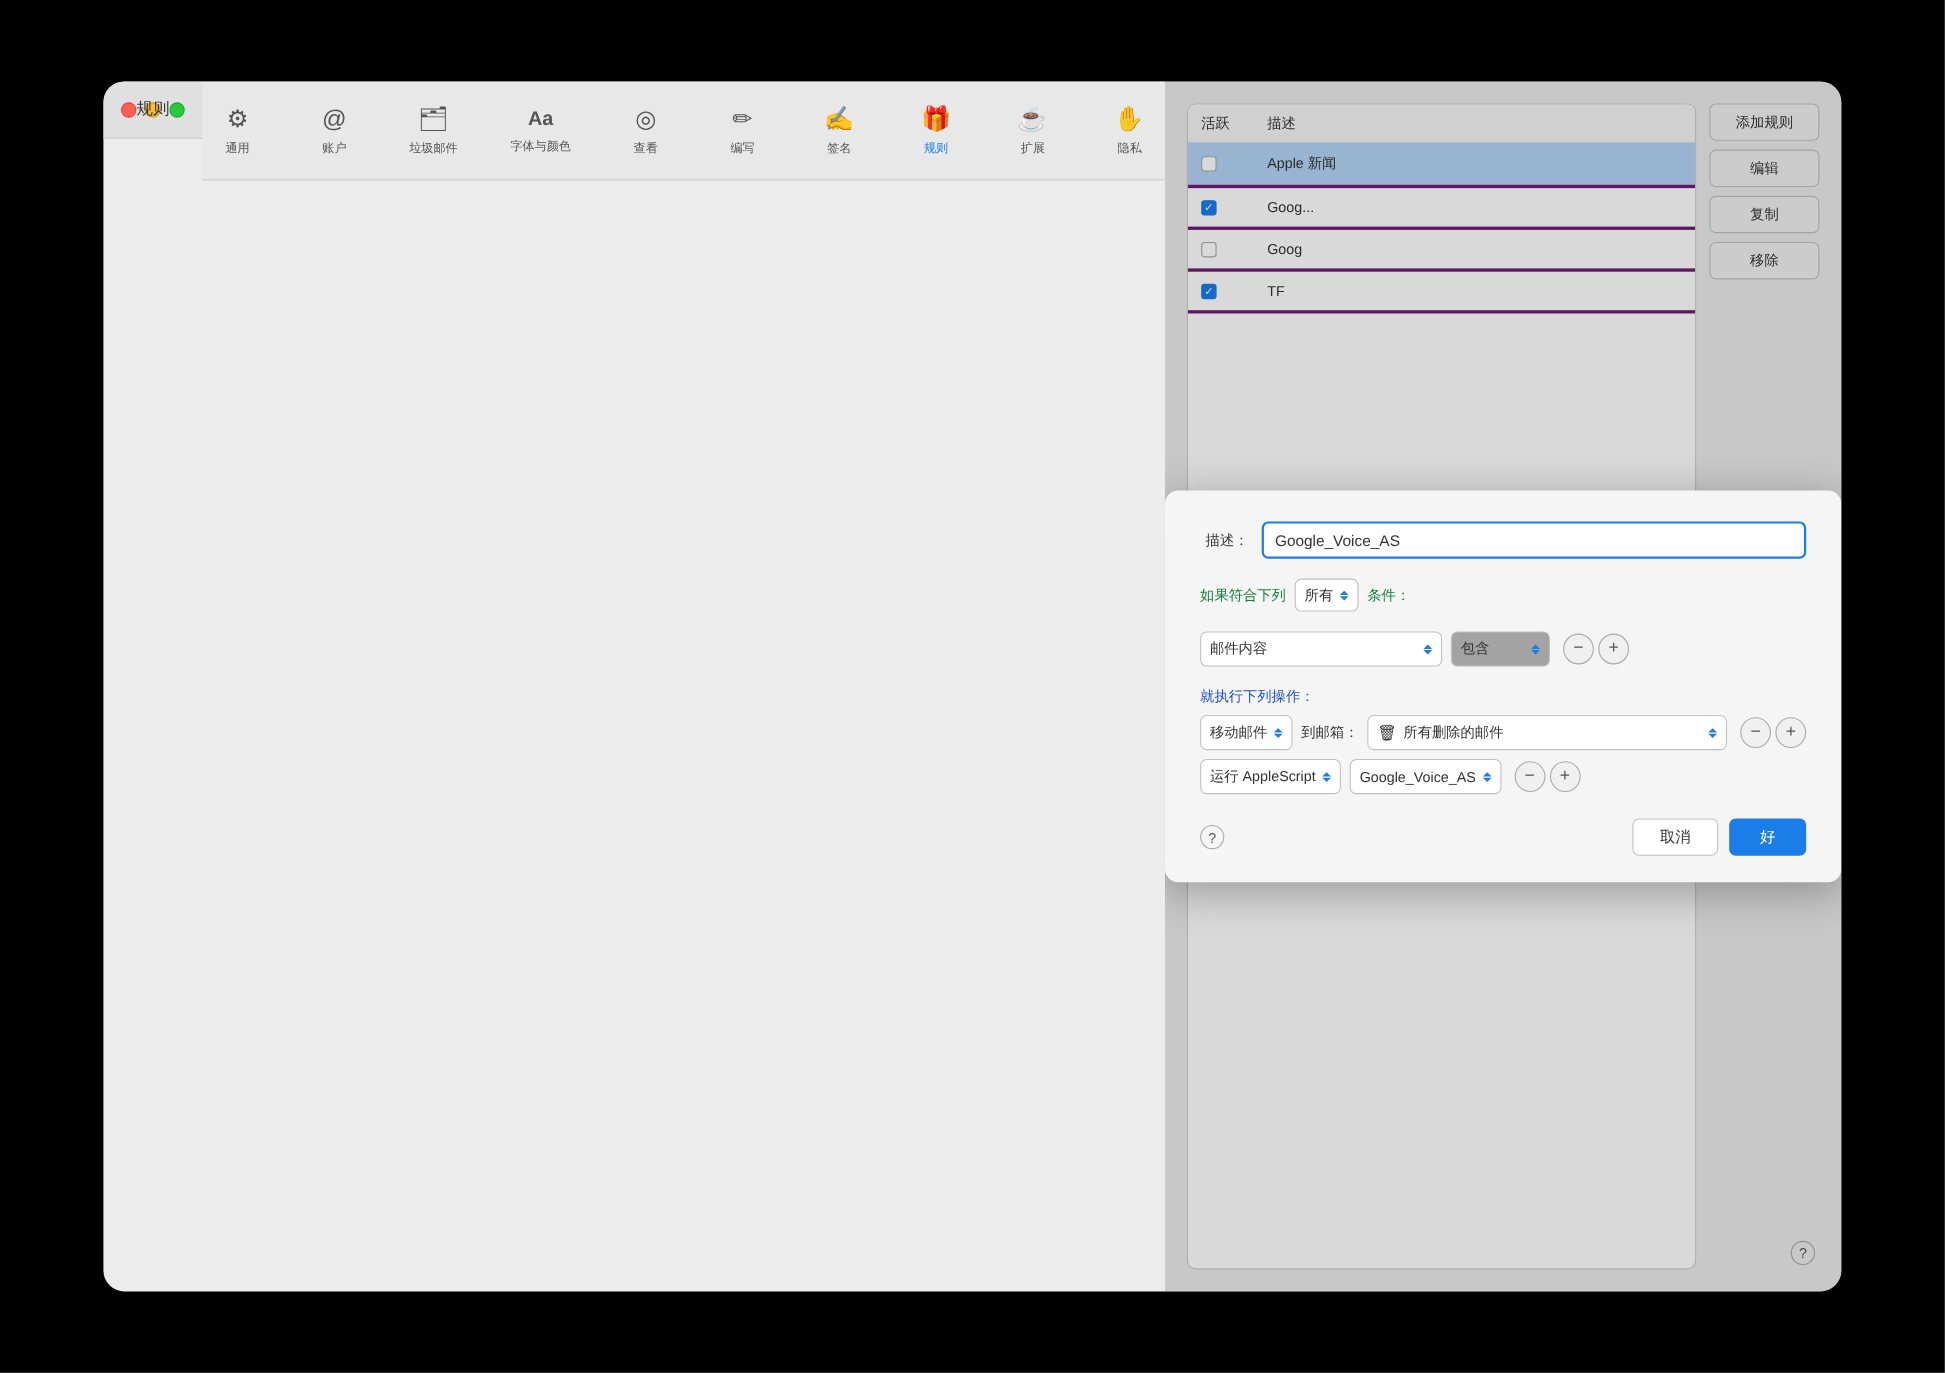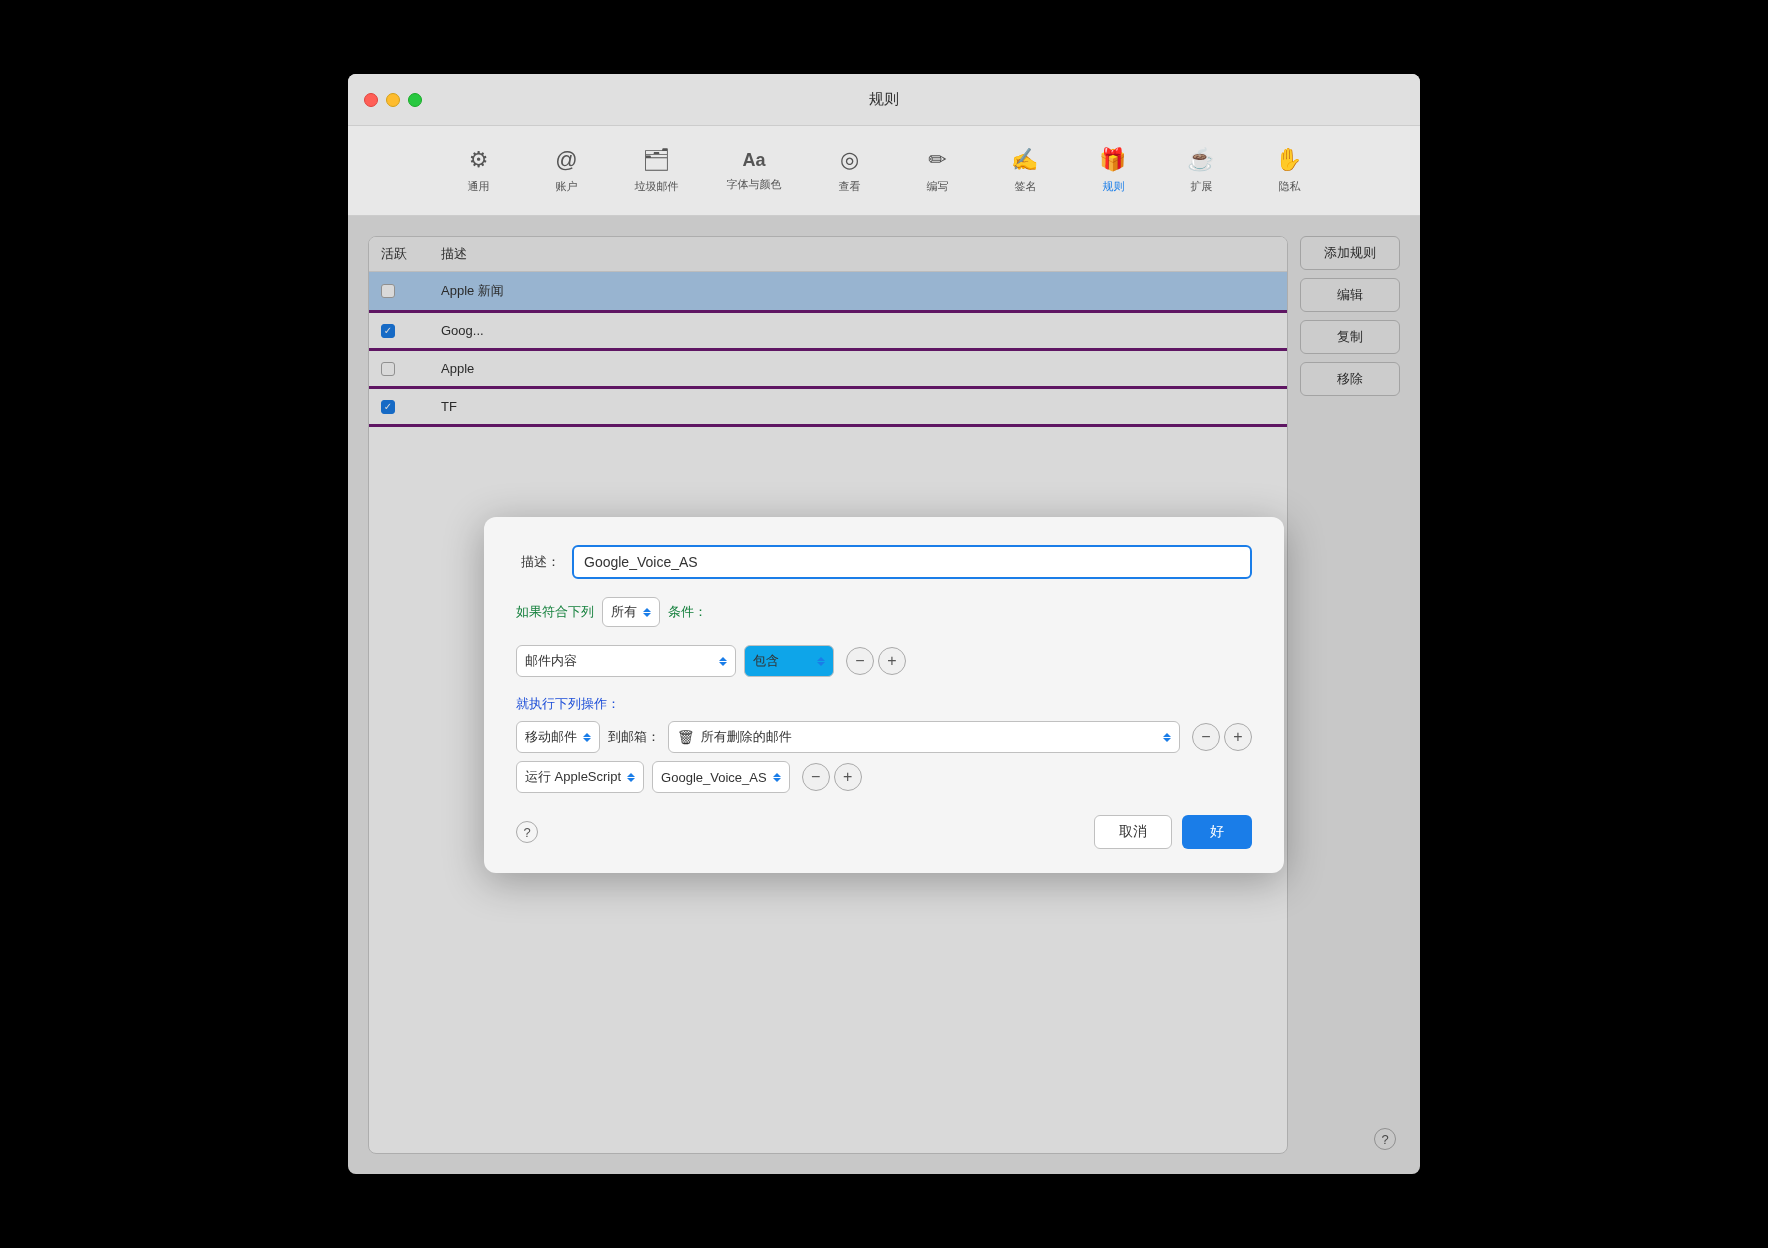--- a/index.html
+++ b/index.html
@@ -6,28 +6,28 @@
     body {
       background: #000;
       display: flex;
       align-items: center;
       justify-content: center;
       width: 1768px;
       height: 1248px;
       font-family: -apple-system, "PingFang SC", "Helvetica Neue", sans-serif;
     }
     .window {
-      width: 1072px;
+      width: 1580px;
       height: 1100px;
       background: #ececec;
-      border-radius: 8px;
+      border-radius: 19px;
       box-shadow: 0 20px 60px rgba(0,0,0,0.5);
       overflow: hidden;
       display: flex;
-      flex-direction: column;
+      flex-direction: row;
       position: relative;
     }
     
     .titlebar {
       height: 52px;
       background: #e0e0e0;
       display: flex;
       align-items: center;
       padding: 0 16px;
       position: relative;
@@ -246,21 +246,21 @@
       font-size: 13px;
       color: #333;
       cursor: pointer;
       display: flex;
       align-items: center;
       justify-content: space-between;
       height: 32px;
     }
     .condition-select-mid {
       width: 90px;
-      background: #0ea5e9;
+      background: #a3a3a3;
       border: 1px solid #c0c0c0;
       border-radius: 6px;
       padding: 4px 8px;
       font-size: 13px;
       color: #333;
       cursor: pointer;
       display: flex;
       align-items: center;
       justify-content: space-between;
       height: 32px;
@@ -473,21 +473,21 @@
         <div class="table-row">
           <div class="row-checkbox">
             <div class="checkbox checked">✓</div>
           </div>
           <div class="row-desc">Goog...</div>
         </div>
         <div class="table-row">
           <div class="row-checkbox">
             <div class="checkbox"></div>
           </div>
-          <div class="row-desc">Apple</div>
+          <div class="row-desc">Goog</div>
         </div>
         <div class="table-row">
           <div class="row-checkbox">
             <div class="checkbox checked">✓</div>
           </div>
           <div class="row-desc">TF</div>
         </div>
       </div>
     </div>
     <div class="sidebar-buttons">

